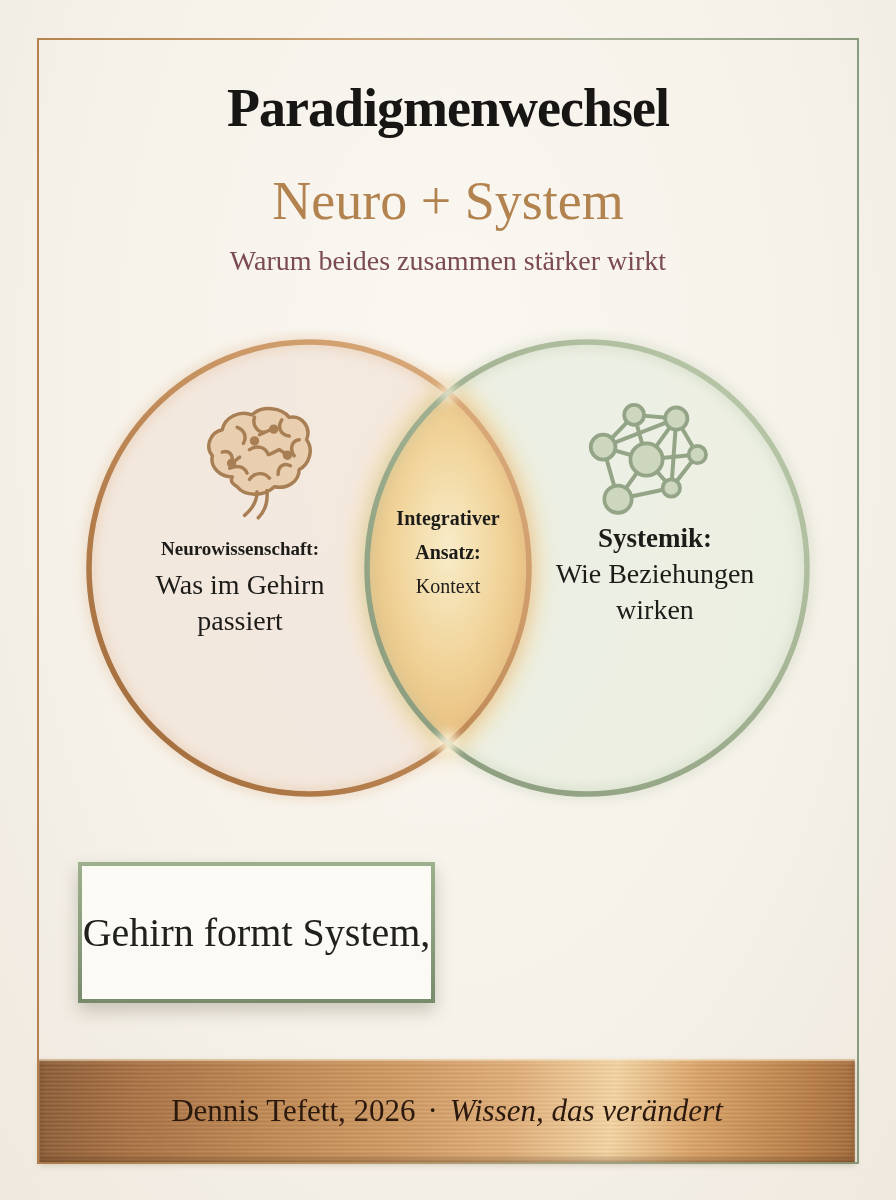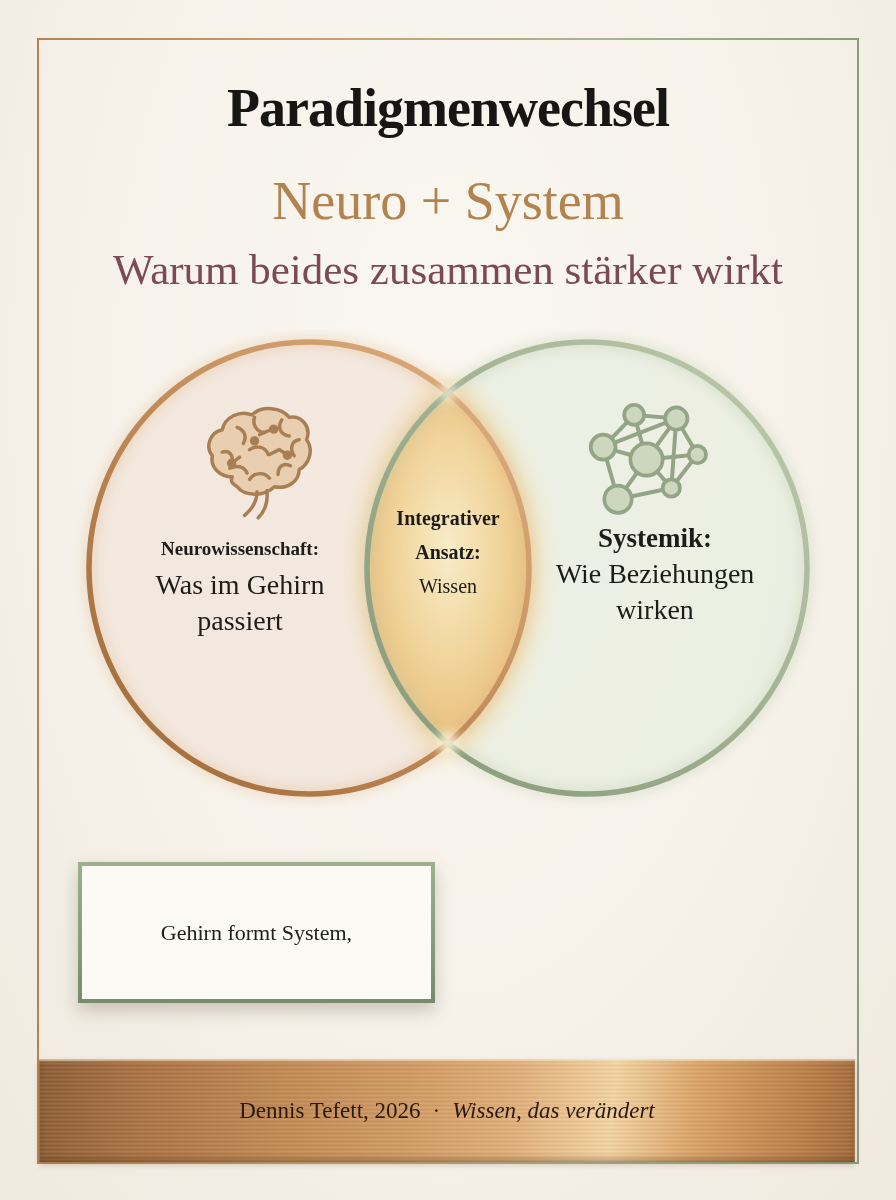--- a/index.html
+++ b/index.html
@@ -23,47 +23,47 @@
   .title{
     position:absolute;top:80px;left:0;width:100%;text-align:center;
     font-size:54px;font-weight:bold;color:#171614;line-height:1.05;letter-spacing:-1px;
   }
   .subtitle{
     position:absolute;top:172px;left:0;width:100%;text-align:center;
     font-size:54px;color:#b2834f;line-height:1.1;
   }
   .tagline{
     position:absolute;top:246px;left:0;width:100%;text-align:center;
-    font-size:43px;color:#7b4a52;line-height:1.1;
+    font-size:28px;color:#7b4a52;line-height:1.1;
   }
   
   .venn-svg{position:absolute;left:0;top:330px;width:896px;height:480px;}
   .venn-label{position:absolute;text-align:center;color:#1d1c19;}
   .venn-label .hd{font-weight:bold;}
   .label-left{left:95px;top:531px;width:290px;font-size:28px;line-height:36px;}
   .label-left .hd{font-size:19px;}
   .label-center{left:363px;top:501px;width:170px;font-size:20px;line-height:34px;}
   .label-right{left:520px;top:520px;width:270px;font-size:28px;line-height:36px;}
   .label-right .hd{font-size:27px;}
   
   .box{
     position:absolute;top:862px;height:141px;box-sizing:border-box;
     display:flex;flex-direction:column;justify-content:center;text-align:center;
-    font-size:22px;line-height:42px;color:#20201d;
+    font-size:40px;line-height:42px;color:#20201d;
     background:#fcfaf5;
     box-shadow:0 8px 16px rgba(95,85,65,0.28);
     border:4px solid;
   }
   .box-green{left:78px;width:357px;border-image:linear-gradient(180deg,#9db08d,#788b6c) 1;}
   .box-copper{left:465px;width:362px;border-image:linear-gradient(180deg,#d9ab7c,#a4703e) 1;background:#fbf8f2;}
   
   .banner{
     position:absolute;left:39px;top:1059px;width:816px;height:103px;
     display:flex;align-items:center;justify-content:center;gap:12px;
-    font-size:23px;color:#2b190e;
+    font-size:31px;color:#2b190e;
     background:
       repeating-linear-gradient(180deg, rgba(255,255,255,0.09) 0 1px, rgba(80,45,15,0.06) 2px 3px, rgba(255,255,255,0) 3px 4px),
       linear-gradient(96deg,#8a5c36 0%,#a87144 12%,#c08a55 30%,#cf9a64 45%,#dfae79 58%,#f2d3a2 70%,#d9a368 80%,#b67c46 94%,#a06a3c 100%);
     box-shadow:inset 0 2px 2px rgba(255,240,214,0.65), inset 0 -3px 6px rgba(70,40,15,0.38), 0 3px 6px rgba(120,90,50,0.25);
   }
   .banner .slogan{font-style:italic;text-align:right;}
 </style>
 </head>
 <body>
 
@@ -173,21 +173,21 @@
 
   <div class="venn-label label-left">
     <div class="hd">Neurowissenschaft:</div>
     <div>Was im Gehirn</div>
     <div>passiert</div>
   </div>
 
   <div class="venn-label label-center">
     <div class="hd">Integrativer</div>
     <div class="hd">Ansatz:</div>
-    <div>Wissen</div>
+    <div>Kontext</div>
   </div>
 
   <div class="venn-label label-right">
     <div class="hd">Systemik:</div>
     <div>Wie Beziehungen</div>
     <div>wirken</div>
   </div>
 
   <div class="box box-green">
     <div>Gehirn formt System,</div>

